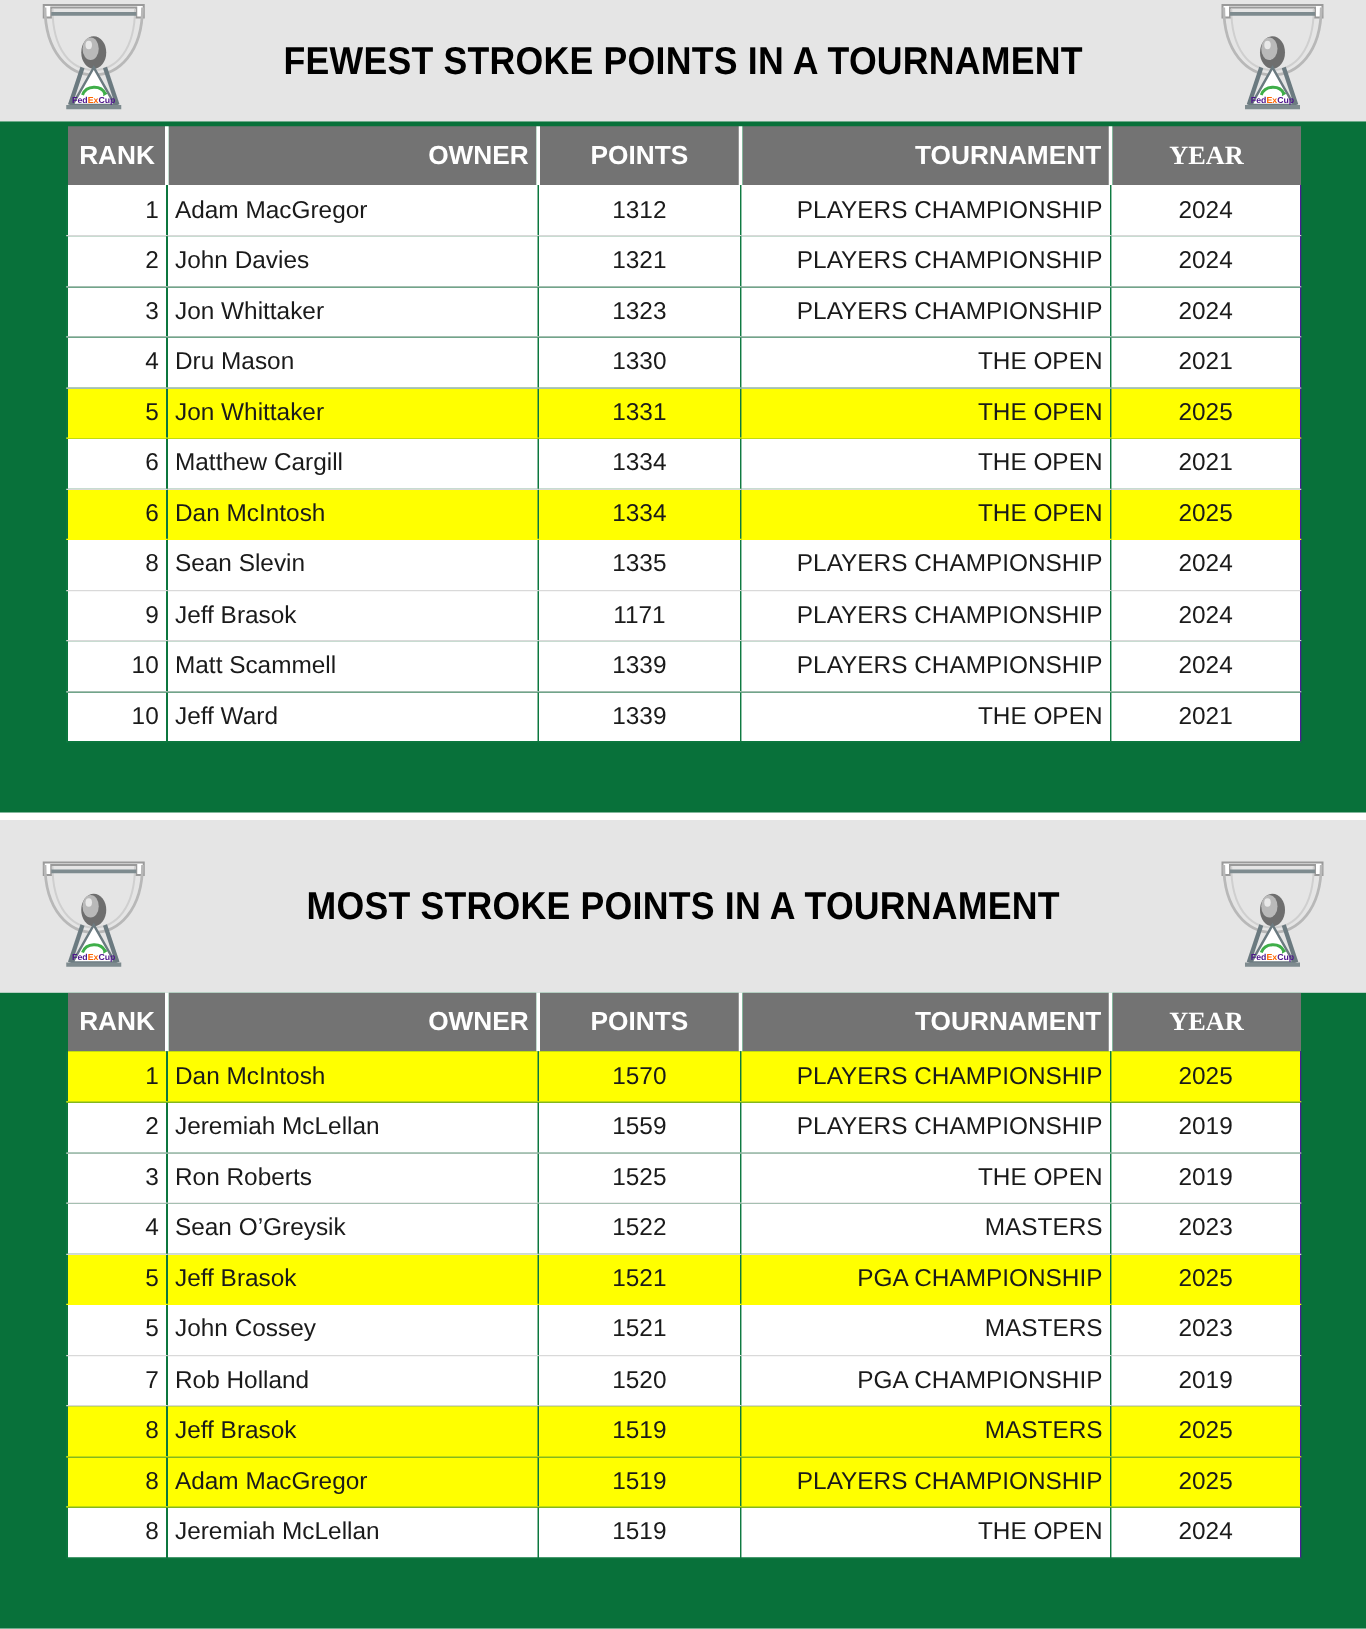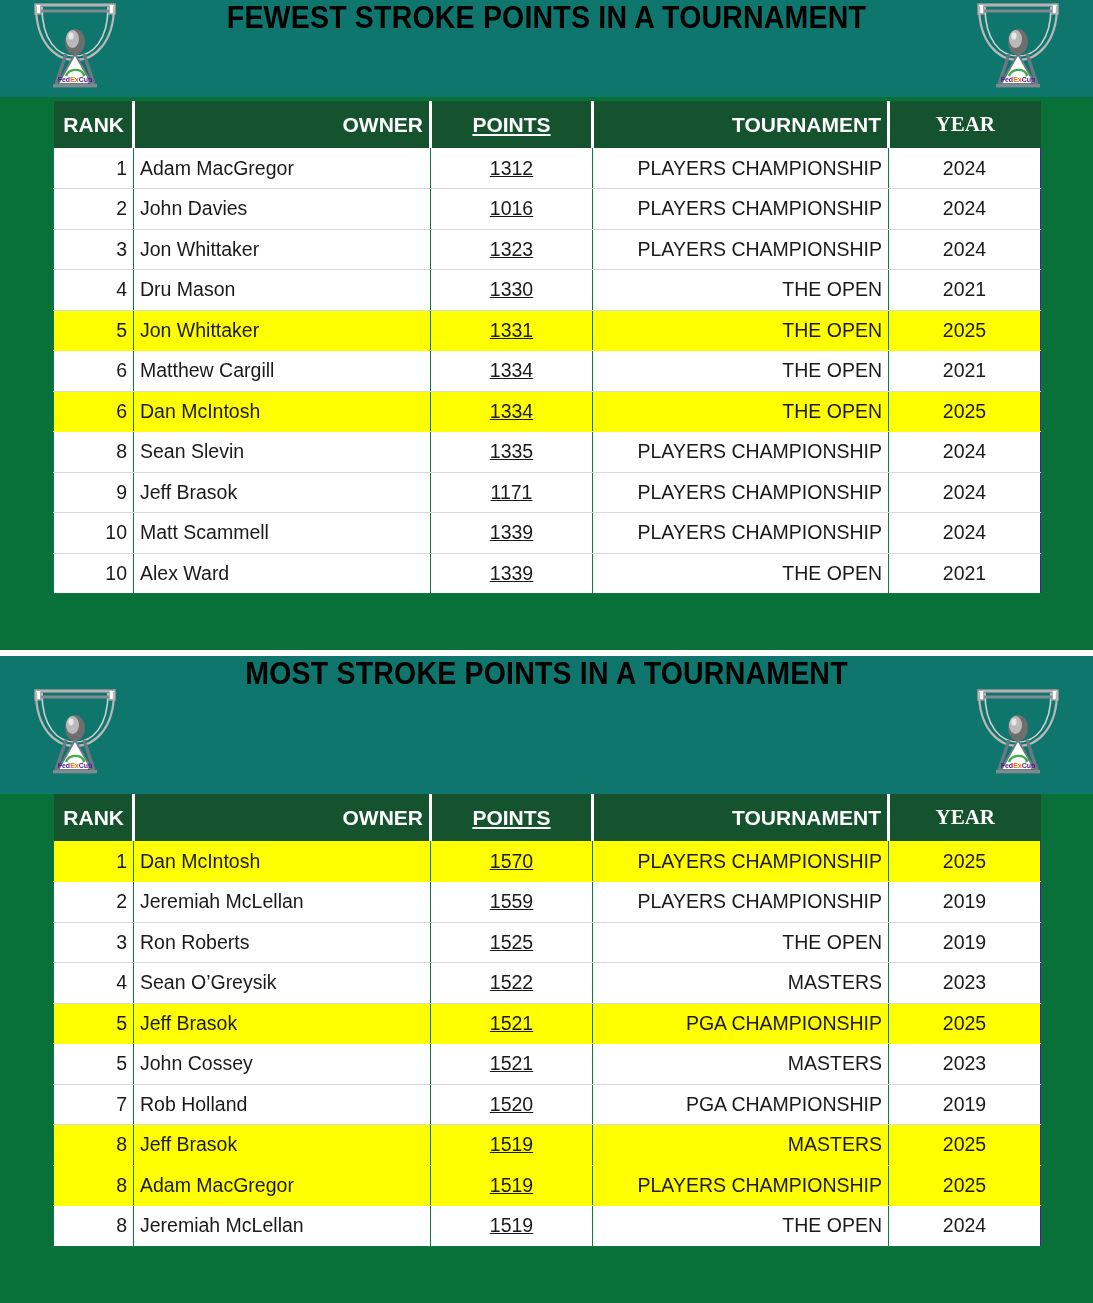--- a/index.html
+++ b/index.html
@@ -21,23 +21,23 @@
     left: 0;
     width: 1093px;
     background: #08713A;
   }
 
   
   .banner {
     position: absolute;
     left: 0;
     width: 1093px;
-    background: #0f766e;
+    background: #e5e5e5;
     display: flex;
-    align-items: flex-start;
+    align-items: center;
     justify-content: center;
   }
   .banner-title {
     font-family: "Liberation Sans", sans-serif;
     font-weight: bold;
     font-size: 31px;
     letter-spacing: 0.2px;
     color: #000000;
     text-align: center;
     transform: scaleX(0.92);
@@ -59,41 +59,41 @@
   .tbl th, .tbl td {
     height: 40.5px;
     padding: 0 6px;
     font-size: 19.5px;
     font-weight: normal;
     color: #1A1A1A;
     white-space: nowrap;
     overflow: hidden;
   }
   .tbl thead th {
-    background: #14532d;
+    background: #737373;
     color: #FFFFFF;
     font-weight: bold;
     font-size: 21px;
     height: 47px;
     border-right: 3px solid #FFFFFF;
   }
   .tbl thead th:last-child { border-right: none; font-family: Liberation Serif, serif; }
   .tbl tbody td {
     background: #FFFFFF;
     border-bottom: 1px solid #D9D9D9;
     border-right: 1px solid #0E7A41;
   }
   .tbl tbody tr:last-child td { border-bottom: 1px solid #0E7A41; }
   .tbl tbody td.c-rank { border-right: 1px solid #0E7A41; border-left: 1px solid #0E7A41; }
   .tbl tbody td.c-year { border-right: 1px solid #4c1d95; }
   .tbl tbody tr.hl td { background: #FFFF00; border-bottom-color: #FFFF00; }
 
   .c-rank      { width: 80px;  text-align: right;  padding-right: 22px; }
   .c-owner     { width: 297px; text-align: left;   padding-left: 10px; }
-  .c-points    { width: 162px; text-align: center; text-decoration: underline; }
+  .c-points    { width: 162px; text-align: center; }
   .c-tournament{ width: 296px; text-align: right; }
   .c-year      { width: 152px; text-align: center; }
 
   .tbl thead th.c-rank  { text-align: right; padding-right: 8px; }
   .tbl thead th.c-owner { text-align: right;  padding-left: 7px; }
 </style>
 </head>
 <body>
 
 <div class="page">
@@ -156,21 +156,21 @@
         <tr>
           <td class="c-rank">1</td>
           <td class="c-owner">Adam MacGregor</td>
           <td class="c-points">1312</td>
           <td class="c-tournament">PLAYERS CHAMPIONSHIP</td>
           <td class="c-year">2024</td>
         </tr>
         <tr>
           <td class="c-rank">2</td>
           <td class="c-owner">John Davies</td>
-          <td class="c-points">1016</td>
+          <td class="c-points">1321</td>
           <td class="c-tournament">PLAYERS CHAMPIONSHIP</td>
           <td class="c-year">2024</td>
         </tr>
         <tr>
           <td class="c-rank">3</td>
           <td class="c-owner">Jon Whittaker</td>
           <td class="c-points">1323</td>
           <td class="c-tournament">PLAYERS CHAMPIONSHIP</td>
           <td class="c-year">2024</td>
         </tr>
@@ -218,21 +218,21 @@
         </tr>
         <tr>
           <td class="c-rank">10</td>
           <td class="c-owner">Matt Scammell</td>
           <td class="c-points">1339</td>
           <td class="c-tournament">PLAYERS CHAMPIONSHIP</td>
           <td class="c-year">2024</td>
         </tr>
         <tr>
           <td class="c-rank">10</td>
-          <td class="c-owner">Alex Ward</td>
+          <td class="c-owner">Jeff Ward</td>
           <td class="c-points">1339</td>
           <td class="c-tournament">THE OPEN</td>
           <td class="c-year">2021</td>
         </tr>
       </tbody>
   </table>
 
   <div class="sec-green" style="top:794px; height:509px;"></div>
 
   <div class="banner" style="top:656px; height:138px;">

